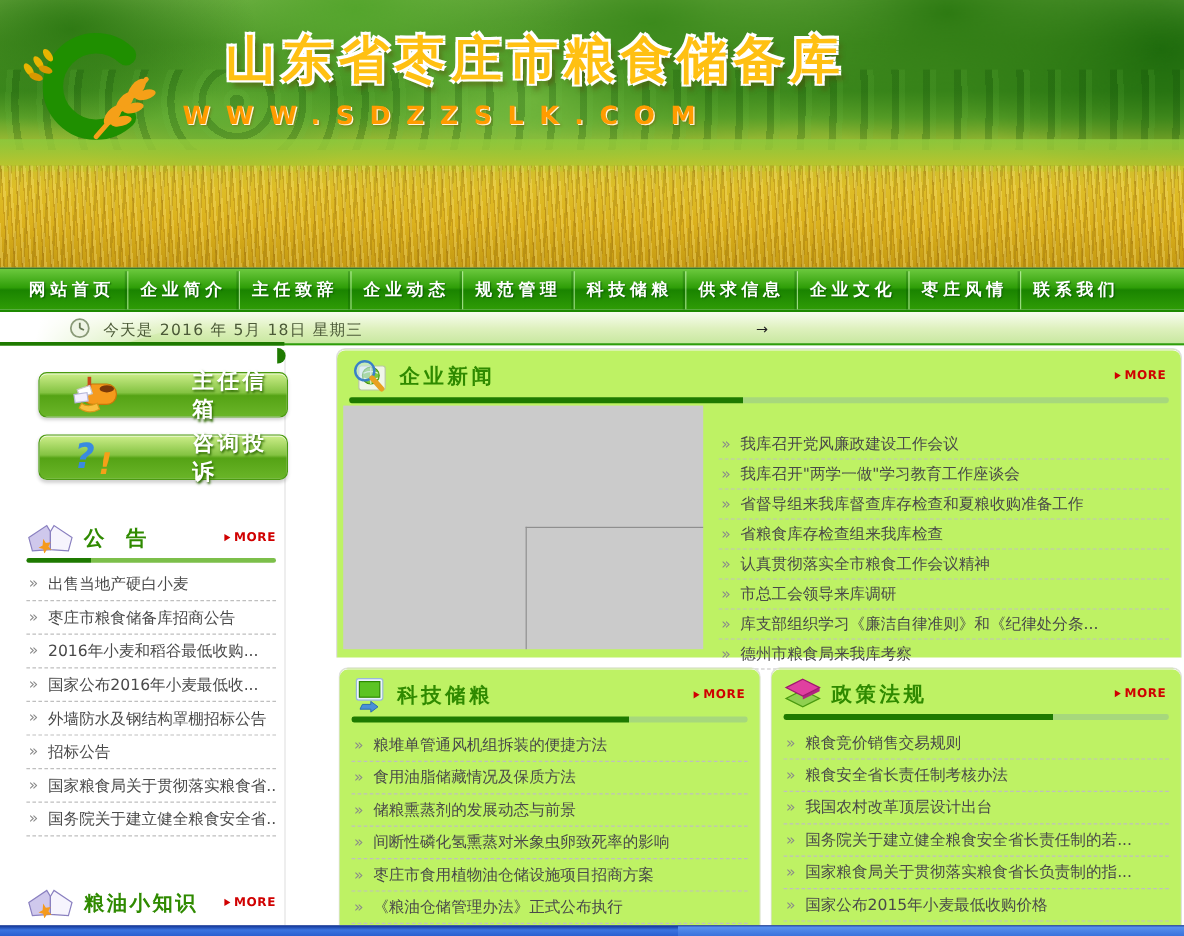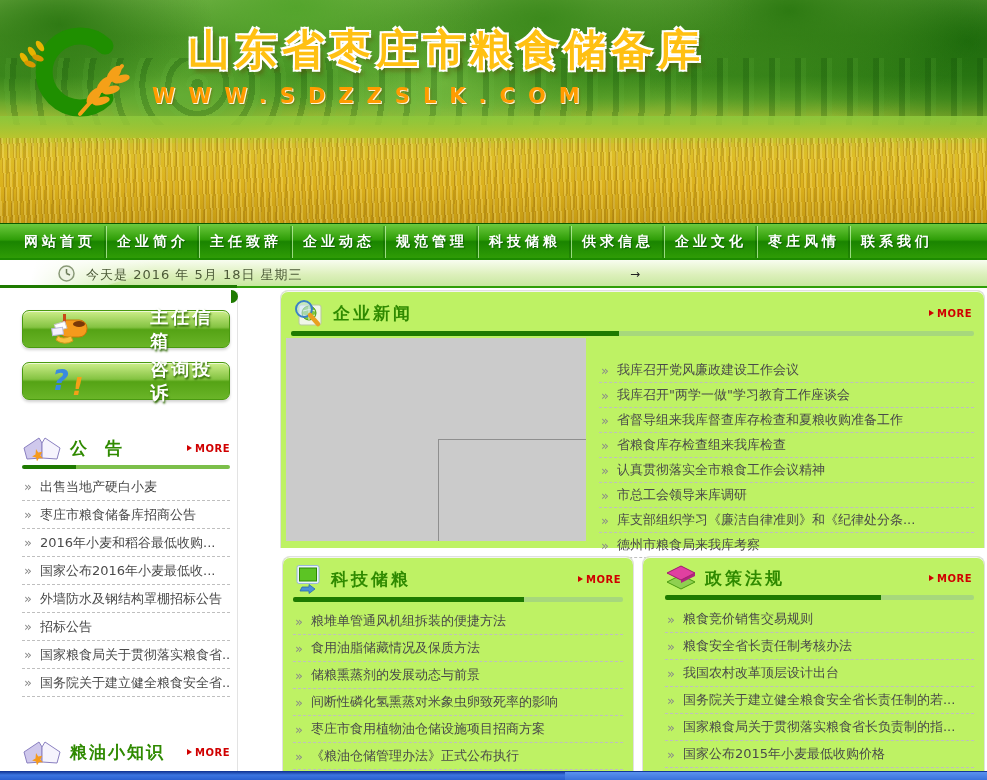--- a/index.html
+++ b/index.html
@@ -53,21 +53,21 @@
   .date-text{position:absolute;left:86px;top:6px;font-size:13px;color:#4c5a38;letter-spacing:1px;}
   .marquee-arrow{position:absolute;left:630px;top:7px;font-size:12px;color:#222;}
 
   
   .content{position:absolute;left:0;top:288px;width:987px;height:483px;background:#fff;}
   .sidebar-topline{position:absolute;left:0;top:-3px;width:237px;height:3px;background:#1e7a00;}
   .sidebar-divider{position:absolute;left:237px;top:4px;width:1px;height:479px;background:#e3e3e3;}
   .corner-notch{position:absolute;left:231px;top:2px;width:7px;height:13px;background:#1e7a00;border-radius:0 7px 7px 0;}
 
   
-  .side-btn{position:absolute;left:22px;width:208px;height:38px;box-sizing:border-box;display:flex;align-items:center;cursor:pointer;
+  .side-btn{position:absolute;left:32px;width:208px;height:38px;box-sizing:border-box;display:flex;align-items:center;cursor:pointer;
     border:1px solid #4a9a10;border-radius:7px;
     background:linear-gradient(to bottom,#cdee8a 0%,#84c342 45%,#55a315 52%,#6ab528 100%);
     box-shadow:inset 0 1px 0 rgba(255,255,255,.65),0 2px 3px rgba(0,0,0,.18);gap:40px;}
   .side-btn .ic{width:46px;margin-left:26px;display:flex;justify-content:center;}
   .side-btn .lbl{margin-left:18px;color:#fff;font-size:18px;font-weight:bold;letter-spacing:3px;
     text-shadow:1px 2px 2px #2d6a00;}
 
   
   .sec-head{display:flex;align-items:center;}
   .sec-title{font-weight:bold;color:#2f8a00;}
@@ -98,21 +98,21 @@
   .mbox .underline{margin:3px 10px 0 10px;height:5px;}
 
   .news-box{left:280px;top:2px;width:705px;height:258px;}
   .news-box .underline{background:linear-gradient(to right,#1e7a00 0 48%,#a7d87c 48% 100%);}
   .news-img{position:absolute;left:5px;top:47px;width:300px;height:203px;background:#cbcbcb;cursor:pointer;}
   .news-img::after{content:"";position:absolute;left:152px;top:101px;right:0;bottom:0;border-left:1px solid #8f8f8f;border-top:1px solid #8f8f8f;}
   .news-list{position:absolute;left:318px;top:67px;width:375px;}
   .news-list .li{height:24px;}
 
   .tech-box{left:282px;top:268px;width:352px;height:215px;}
-  .policy-box{left:642px;top:268px;width:343px;height:215px;padding-left:12px;}
+  .policy-box{left:642px;top:268px;width:343px;height:215px;}
   .tech-box .underline,.policy-box .underline{background:linear-gradient(to right,#1e7a00 0 70%,#a7d87c 70% 100%);}
   .small-list{margin:6px 10px 0 10px;}
   .small-list .li{height:26px;}
 
   
   .bottombar{position:absolute;left:0;top:771px;width:987px;height:9px;
     background:linear-gradient(to bottom,#0e2f8e 0%,#3b74e0 45%,#2a5fd0 100%);}
   .bottombar .seg{position:absolute;left:565px;top:1px;right:0;bottom:0;background:linear-gradient(to bottom,#5a92ee,#3a72dc);}
 </style>
 </head>

